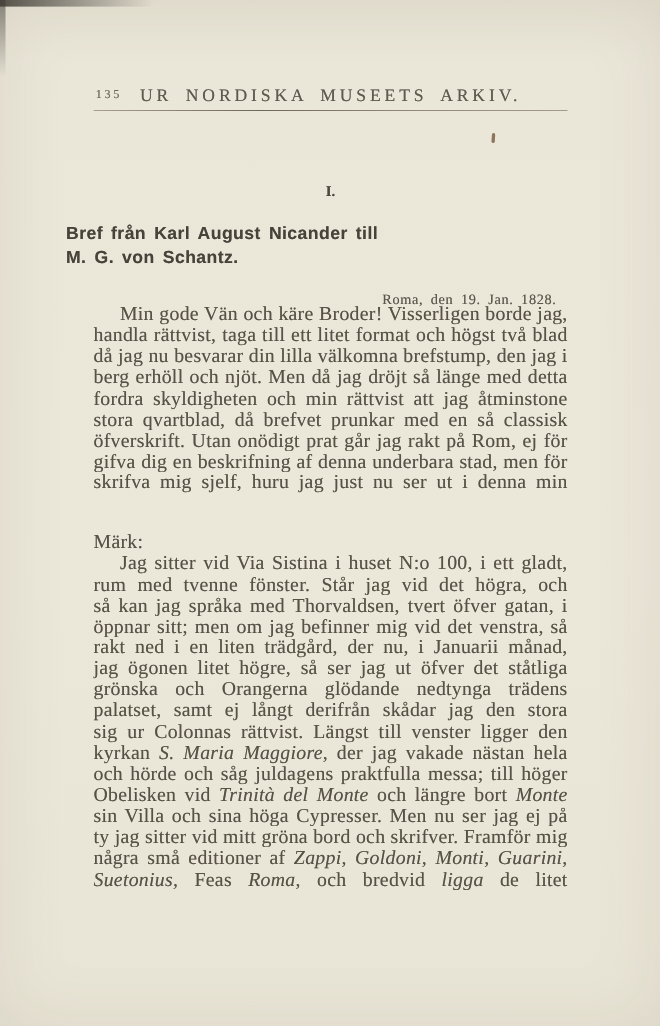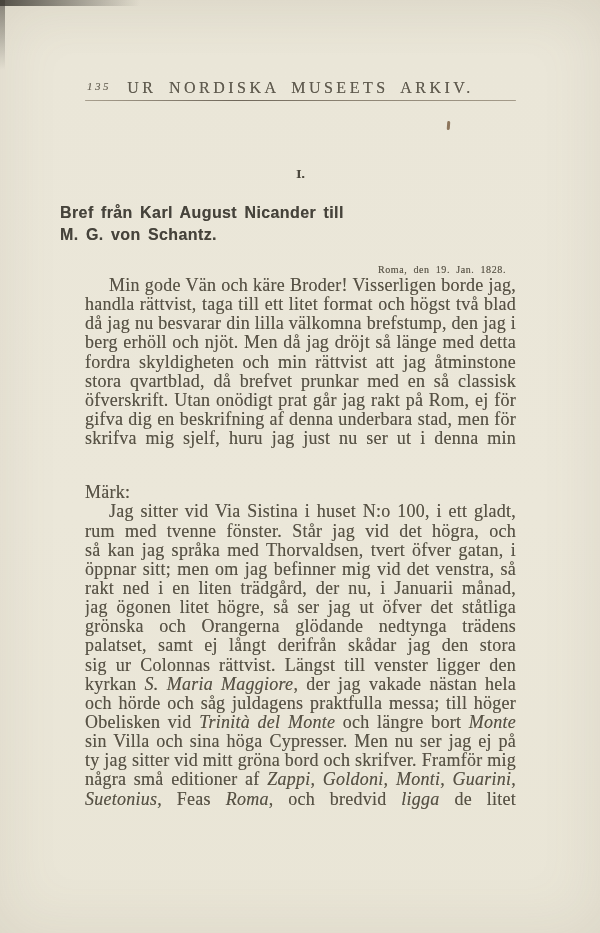--- a/index.html
+++ b/index.html
@@ -24,21 +24,20 @@
     box-shadow: inset 0 0 60px rgba(120,110,90,0.12);
   }
 
   .pagehead {
     position: absolute; top: 79px; left: 85px; width: 431px; height: 16px;
   }
   .page-number {
     position: absolute; left: 2px; top: 1px;
     font-size: 11px; letter-spacing: 2.5px; color: #6e695c;
     text-shadow: 0 0 0.6px rgba(110,105,92,0.6);
-    font-style: italic;
   }
   .running-title {
     text-align: center;
     font-size: 16px; letter-spacing: 3.5px; word-spacing: 5px;
     color: #5f5a4e;
     text-shadow: 0 0 0.6px rgba(95,90,78,0.65);
   }
   .head-rule {
     position: absolute; top: 100px; left: 85px; width: 431px; height: 1.4px;
     background: linear-gradient(90deg, #a89f8e, #6f675a 35%, #8d8474 62%, #a49b8a);
@@ -62,21 +61,21 @@
     font-family: "Liberation Sans", sans-serif;
     font-weight: 700; font-size: 16px; line-height: 21.5px;
     letter-spacing: 0.4px; word-spacing: 2.5px;
     color: #46433b;
     text-shadow: 0 0 0.6px rgba(70,67,59,0.55);
   }
   .dateline {
     position: absolute; top: 264px; left: 85px; width: 431px;
     text-align: right; padding-right: 0; box-sizing: border-box;
     padding-right: 10px;
-    font-size: 10px; color: #5c574a;
+    font-size: 13px; color: #5c574a;
     letter-spacing: 0.6px; word-spacing: 3px;
     text-shadow: 0 0 0.6px rgba(92,87,74,0.6);
   }
 
   .letter-body {
     position: absolute; top: 276px; left: 85px; width: 431px;
     font-size: 18px; color: #575245;
     letter-spacing: 0.25px;
     text-shadow: 0 0 0.6px rgba(87,82,69,0.55);
   }

